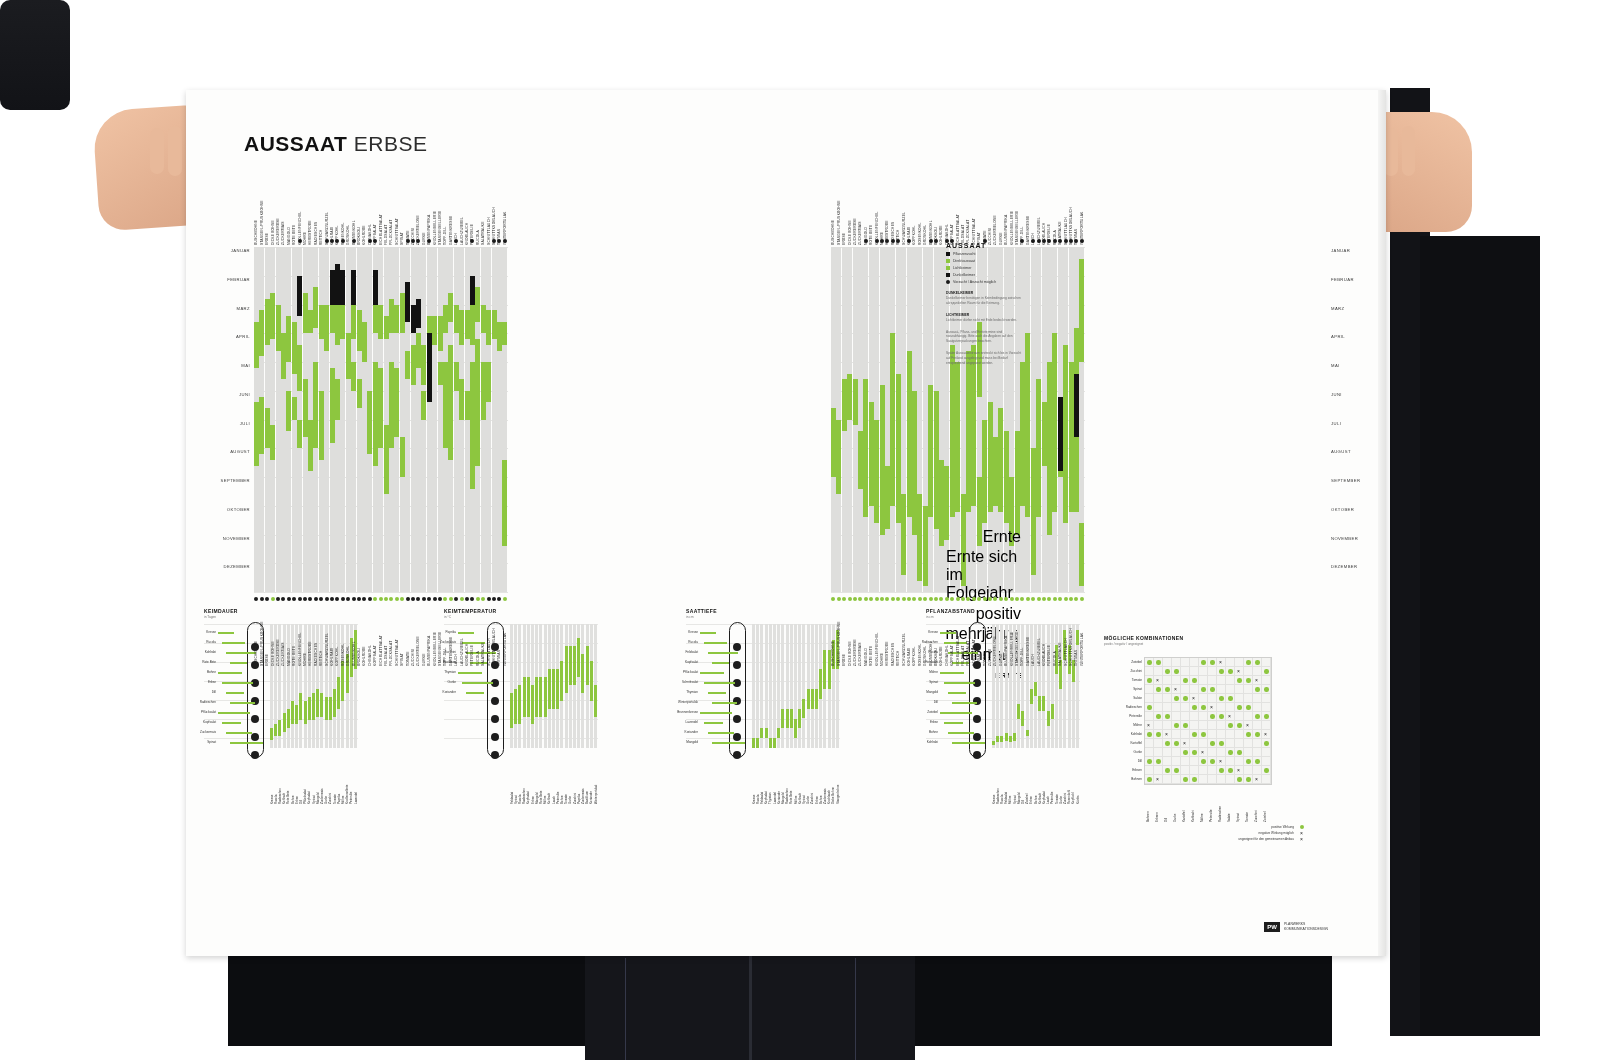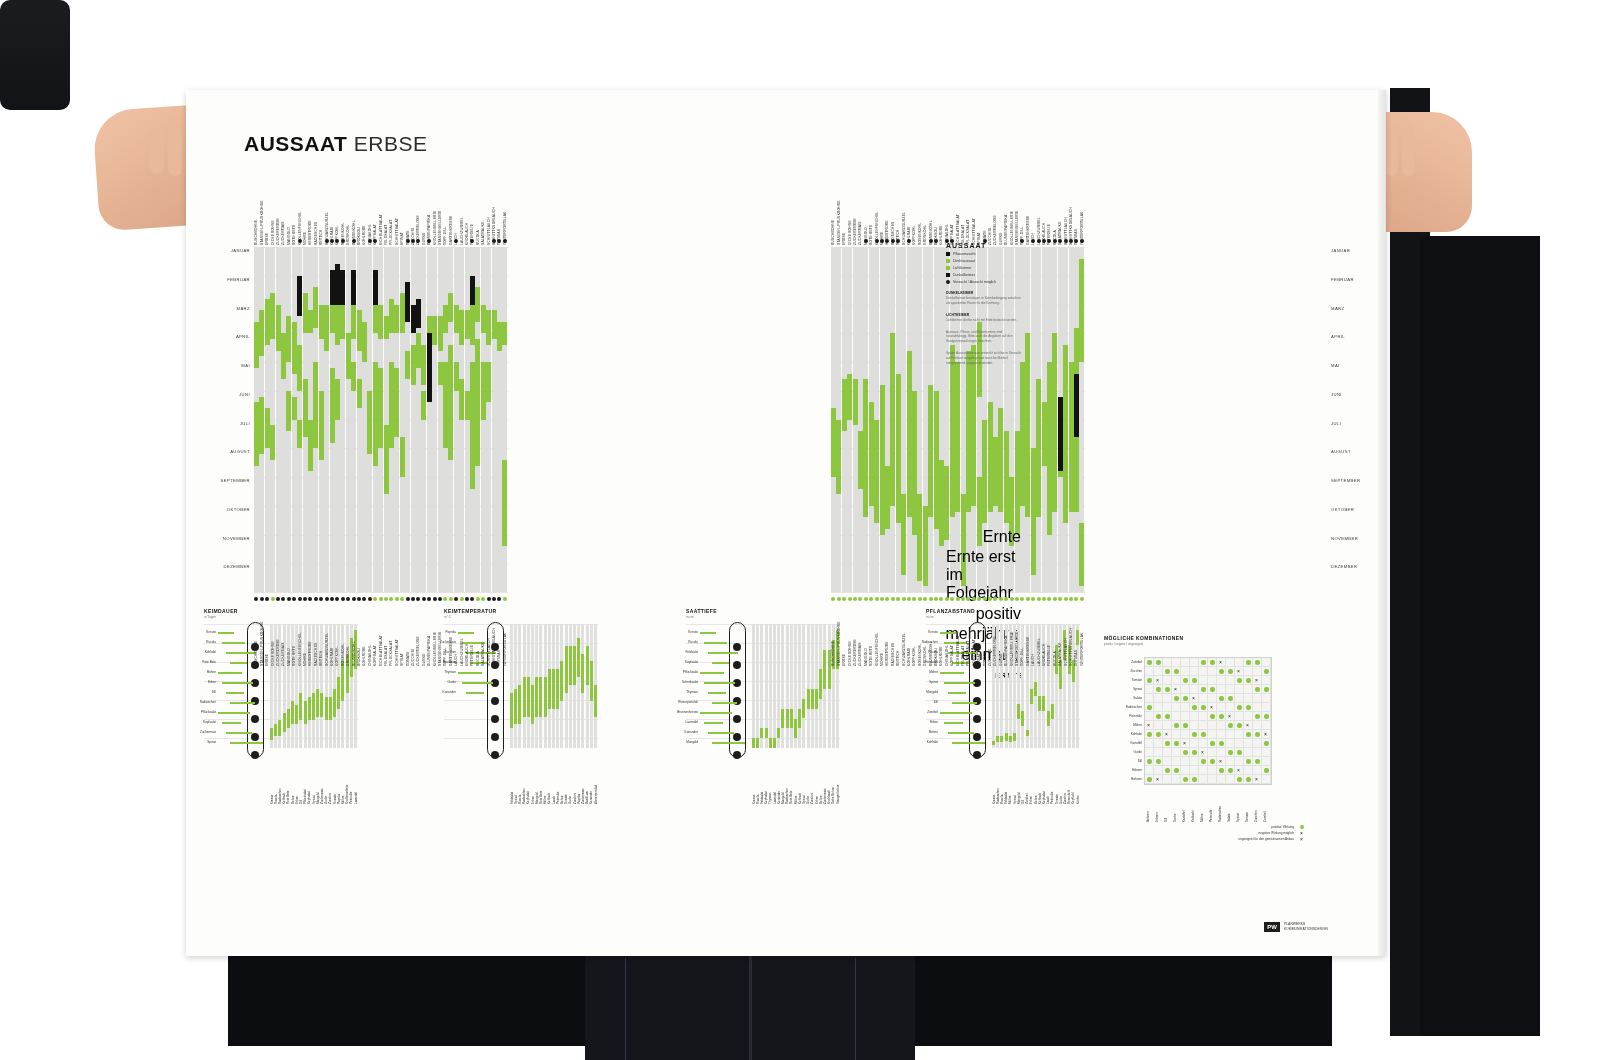--- a/index.html
+++ b/index.html
@@ -497,21 +497,21 @@
     <p>Später Aussaatzeitraum erstreckt sich bis in Vorzucht auf Freiland ausgelegt und muss bei Bedarf entsprechend angepasst werden.</p>
   </div>
 
   <div class="ernte">
     <div id="ernte-items">
         <div class="li">
           <div class="lb">Ernte</div>
           <div class="sw" style="background: rgb(141, 198, 63);"></div>
         </div>
         <div class="li">
-          <div class="lb">Ernte erst im Folgejahr</div>
+          <div class="lb">Ernte sich im Folgejahr</div>
           <div class="sw" style="background: rgb(141, 198, 63);"></div>
         </div>
         <div class="li">
           <div class="lb">positiv</div>
           <div class="sw" style="background: rgb(141, 198, 63);"></div>
         </div>
         <div class="li">
           <div class="lb">mehrjährig</div>
           <div class="sw" style="background: rgb(141, 198, 63);"></div>
         </div>

